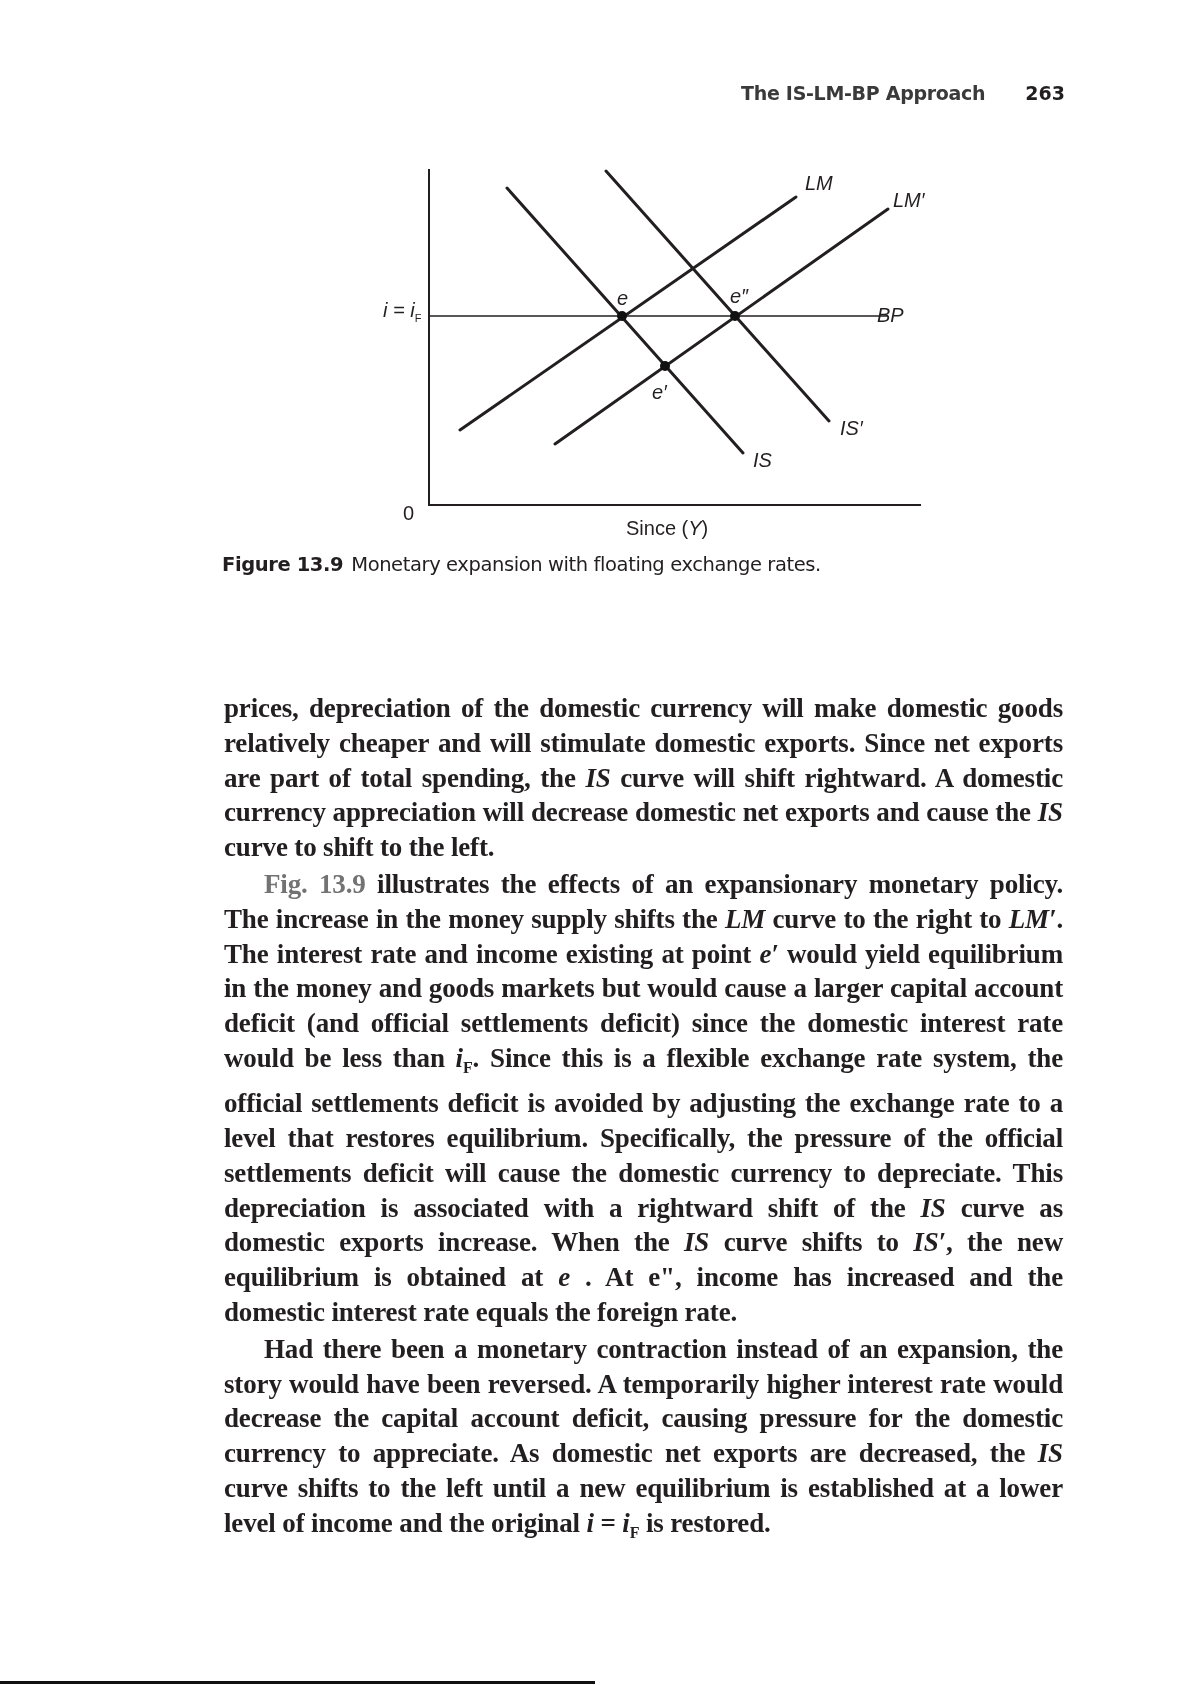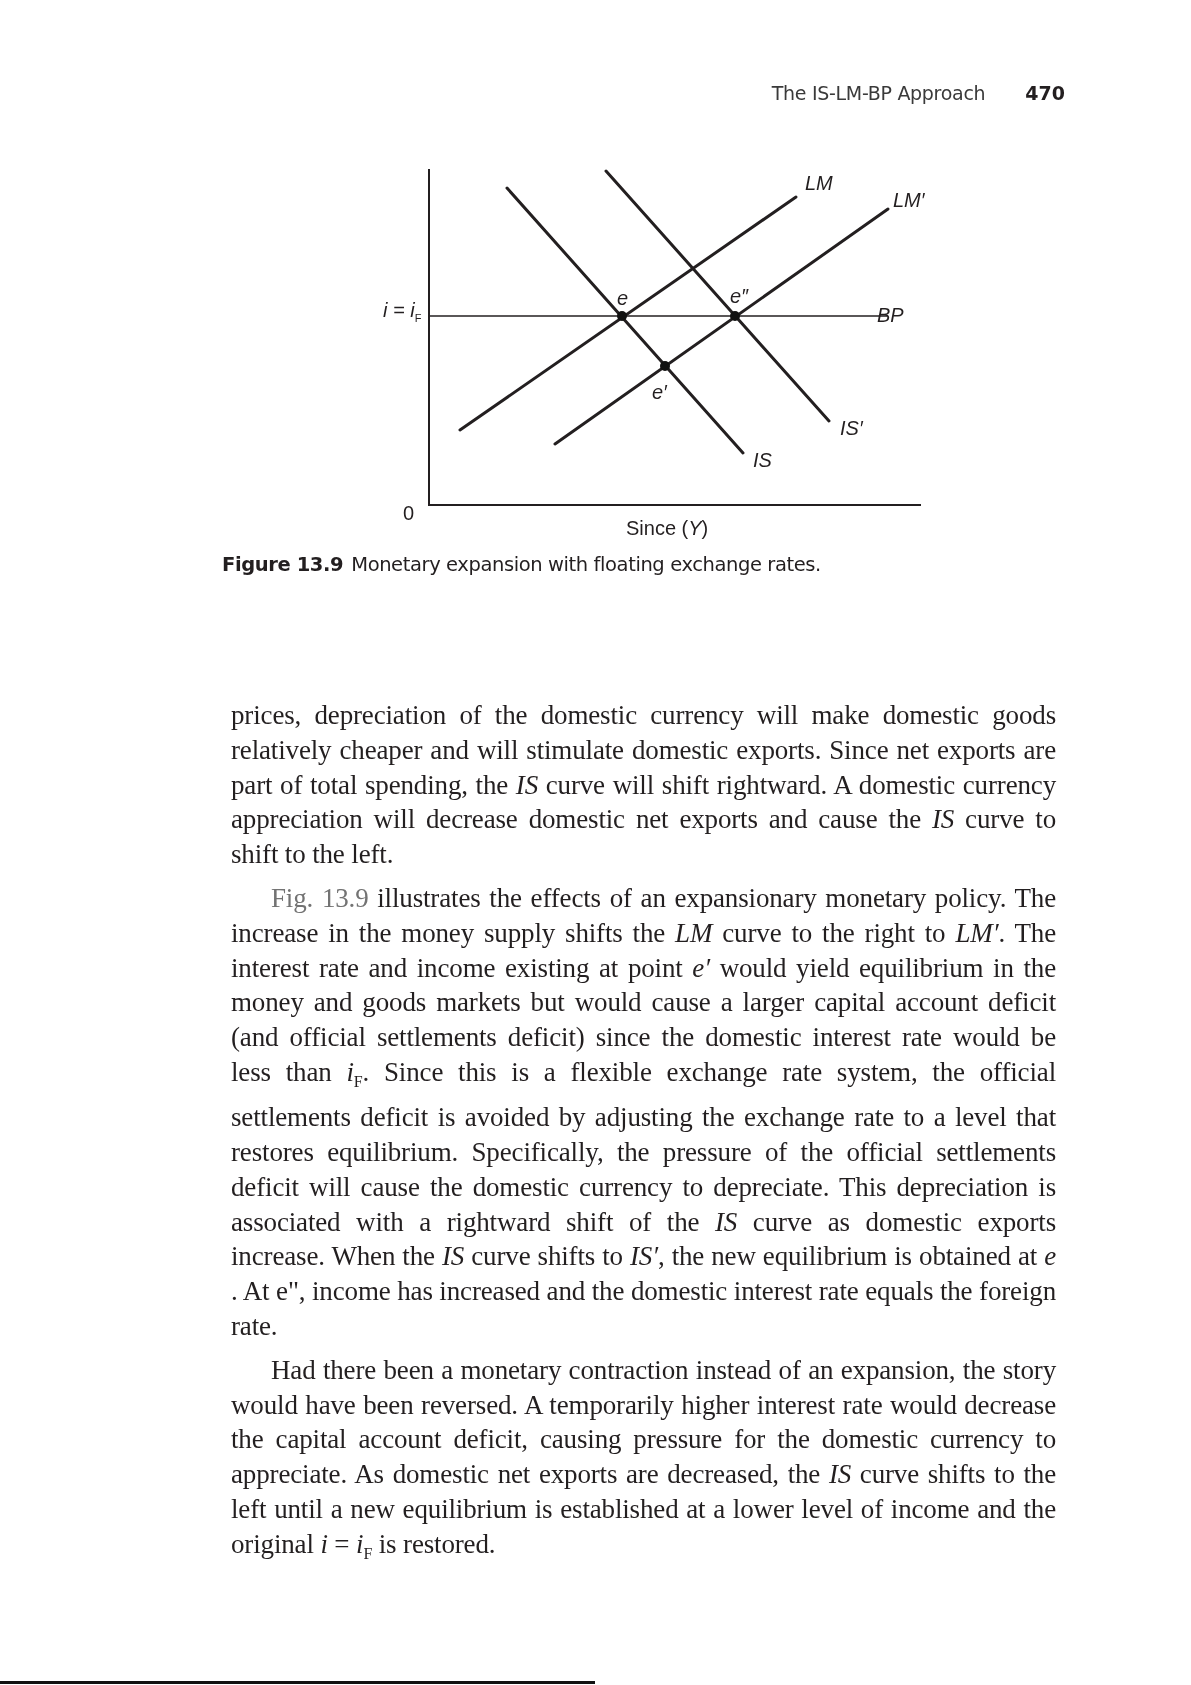--- a/index.html
+++ b/index.html
@@ -1,38 +1,38 @@
 <!DOCTYPE html>
 <html><head>
   <meta charset="utf-8">
   <style>
     html, body { margin: 0; padding: 0; background: #ffffff; }
     body { width: 1191px; height: 1685px; position: relative; overflow: hidden; color: #231f20; }
     .running-head { position: absolute; top: 82px; right: 126px; font-family: "DejaVu Sans", sans-serif; font-size: 19px; color: #3a3a3a; white-space: nowrap; }
-    .running-head .title { font-weight: 400; letter-spacing: -0.3px; }
+    .running-head .title { font-weight: 700; letter-spacing: -0.3px; }
     .running-head .page-num { font-weight: bold; margin-left: 34px; color: #231f20; }
     .figure { position: absolute; left: 0; top: 0; width: 1191px; height: 540px; }
     .figure svg { position: absolute; left: 0; top: 0; }
     .chart-label { position: absolute; font-family: "Liberation Sans", sans-serif; font-size: 20px; color: #231f20; white-space: nowrap; line-height: 1; }
     .chart-label.italic { font-style: italic; }
     .caption { position: absolute; left: 222px; top: 553px; font-family: "DejaVu Sans", sans-serif; font-size: 19.5px; color: #231f20; white-space: nowrap; letter-spacing: -0.4px; text-align: center; }
     .caption .fig-num { font-weight: bold; margin-right: 8px; }
     .body-text { position: absolute; left: 222px; top: 689px; width: 843px; font-family: "Liberation Serif", serif; font-size: 27px; line-height: 34.8px; color: #231f20; text-align: justify; letter-spacing: -0.15px; }
-    .body-text p { margin: 9px; }
+    .body-text p { margin: 2px; font-weight: bold; }
     .body-text p.indent { text-indent: 40px; }
     .body-text .fig-link { color: #737373; }
     .body-text i { font-style: italic; }
     .bottom-rule { position: absolute; left: 0; top: 1681px; width: 595px; height: 3px; background: #111; }
   </style>
 </head>
 <body>
 
 <div class="running-head">
   <span class="title">The IS-LM-BP Approach</span>
-  <span class="page-num">470</span>
+  <span class="page-num">263</span>
 </div>
 
 <div class="figure">
   <svg width="1191" height="540" viewBox="0 0 1191 540">
 
     <line x1="429" y1="169" x2="429" y2="506" stroke="#231f20" stroke-width="2"></line>
     <line x1="428" y1="505" x2="921" y2="505" stroke="#231f20" stroke-width="2"></line>
 
     <line x1="429" y1="316" x2="887" y2="316" stroke="#231f20" stroke-width="1.5"></line>
 

